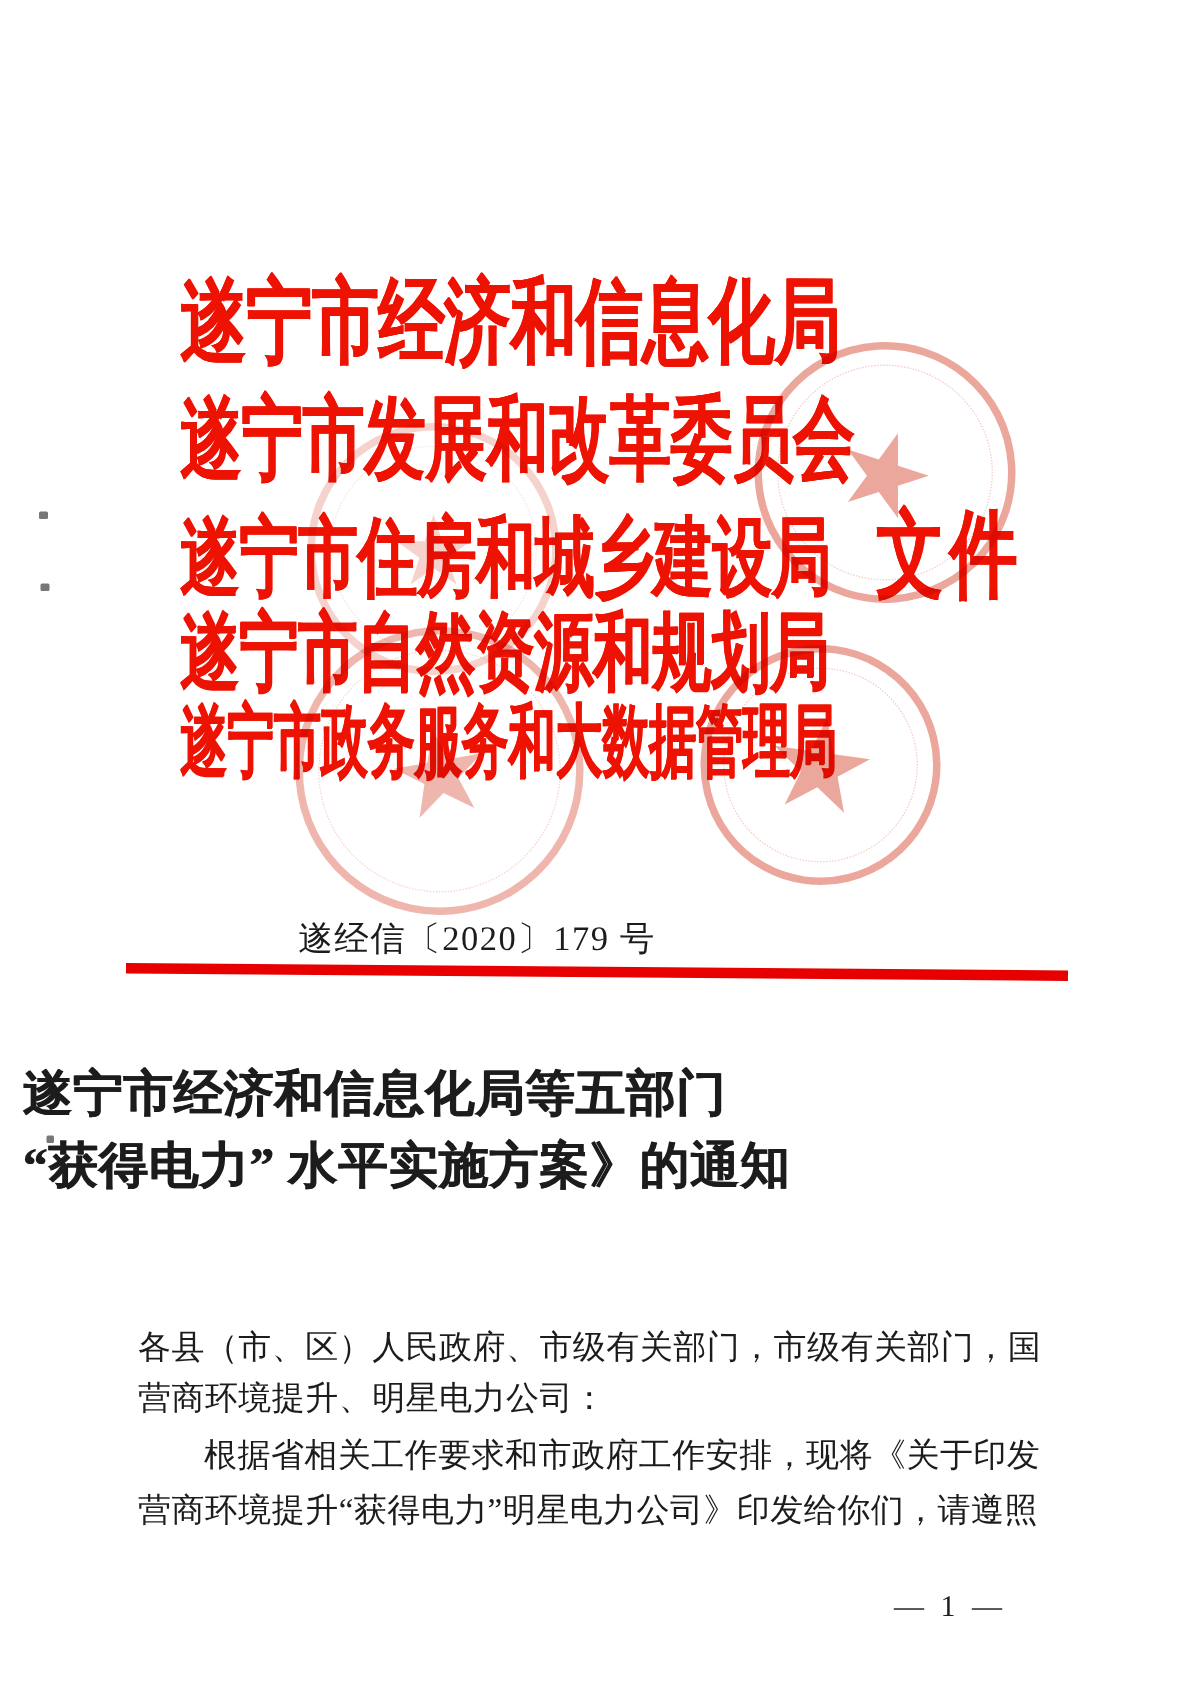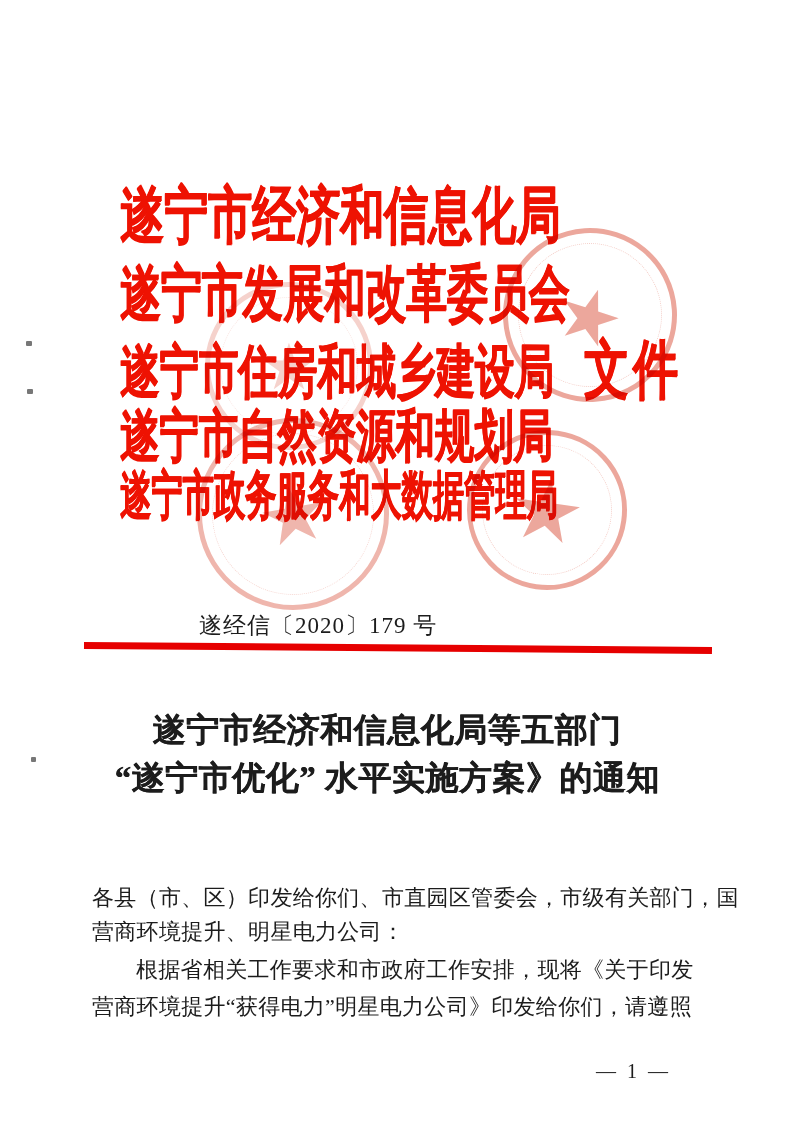--- a/index.html
+++ b/index.html
@@ -69,23 +69,22 @@
     width: 628px; height: 7px;
     background: var(--divider-red);
     transform: rotate(0.45deg);
     transform-origin: left center;
     z-index: 2;
   }
 
   
   .title-block {
     position: absolute;
-    left: 0; top: 706px;
+    left: 15px; top: 706px;
     width: 774px;
-    text-align: center;
     z-index: 2;
   }
   .title-line {
     font-size: 33px;
     font-weight: 700;
     line-height: 48px;
     color: var(--text-color);
     letter-spacing: 0.5px;
     text-shadow: 0.6px 0 0 currentColor;
     white-space: nowrap;
@@ -188,24 +187,24 @@
   <div class="seal sD">
     <span class="star">★</span>
   </div>
 
   <div class="doc-number">遂经信〔2020〕179 号</div>
 
   <div class="red-divider"></div>
 
   <div class="title-block">
     <div class="title-line">遂宁市经济和信息化局等五部门</div>
-    <div class="title-line">“遂宁市优化” 水平实施方案》的通知</div>
-  </div>
-
-  <div class="body-line b0">各县（市、区）印发给你们、市直园区管委会，市级有关部门，国</div>
+    <div class="title-line">“获得电力” 水平实施方案》的通知</div>
+  </div>
+
+  <div class="body-line b0">各县（市、区）人民政府、市级有关部门，市级有关部门，国</div>
   <div class="body-line b1">营商环境提升、明星电力公司：</div>
   <div class="body-line b2">根据省相关工作要求和市政府工作安排，现将《关于印发</div>
   <div class="body-line b3">营商环境提升“获得电力”明星电力公司》印发给你们，请遵照</div>
 
   <div class="page-number">— 1 —</div>
 
   <div class="speck k0"></div>
   <div class="speck k1"></div>
   <div class="speck k2"></div>
 

